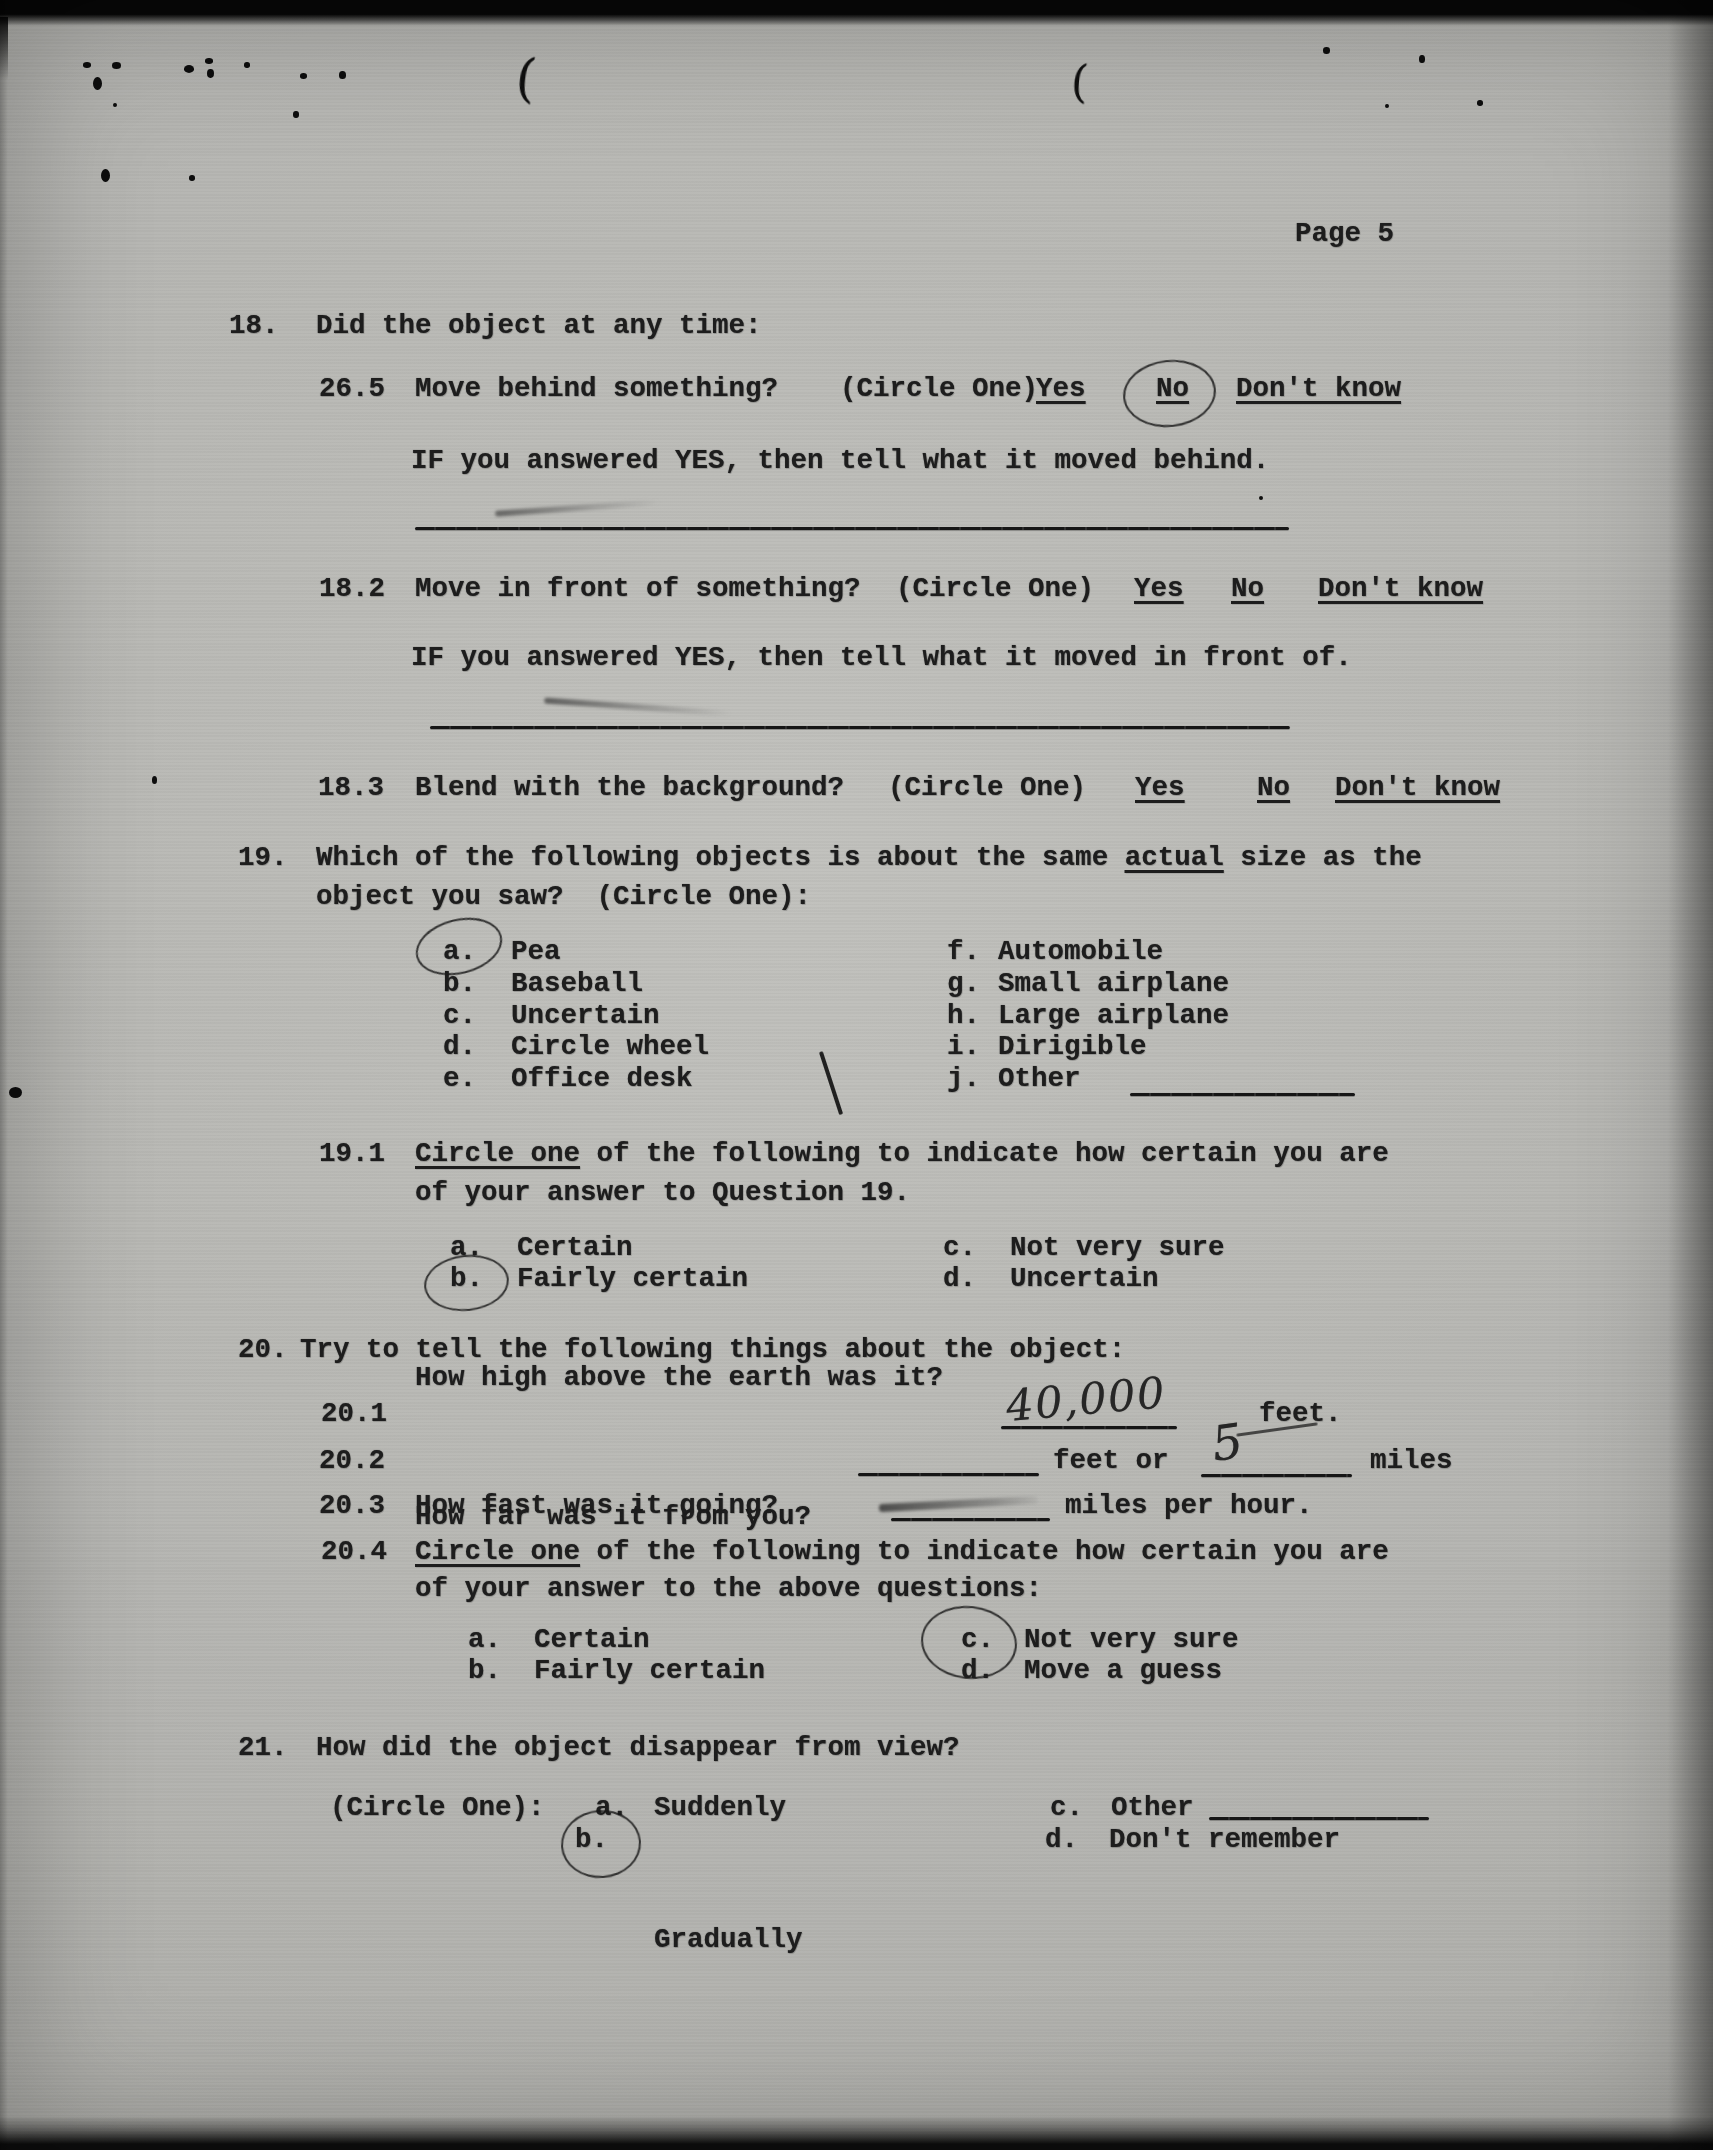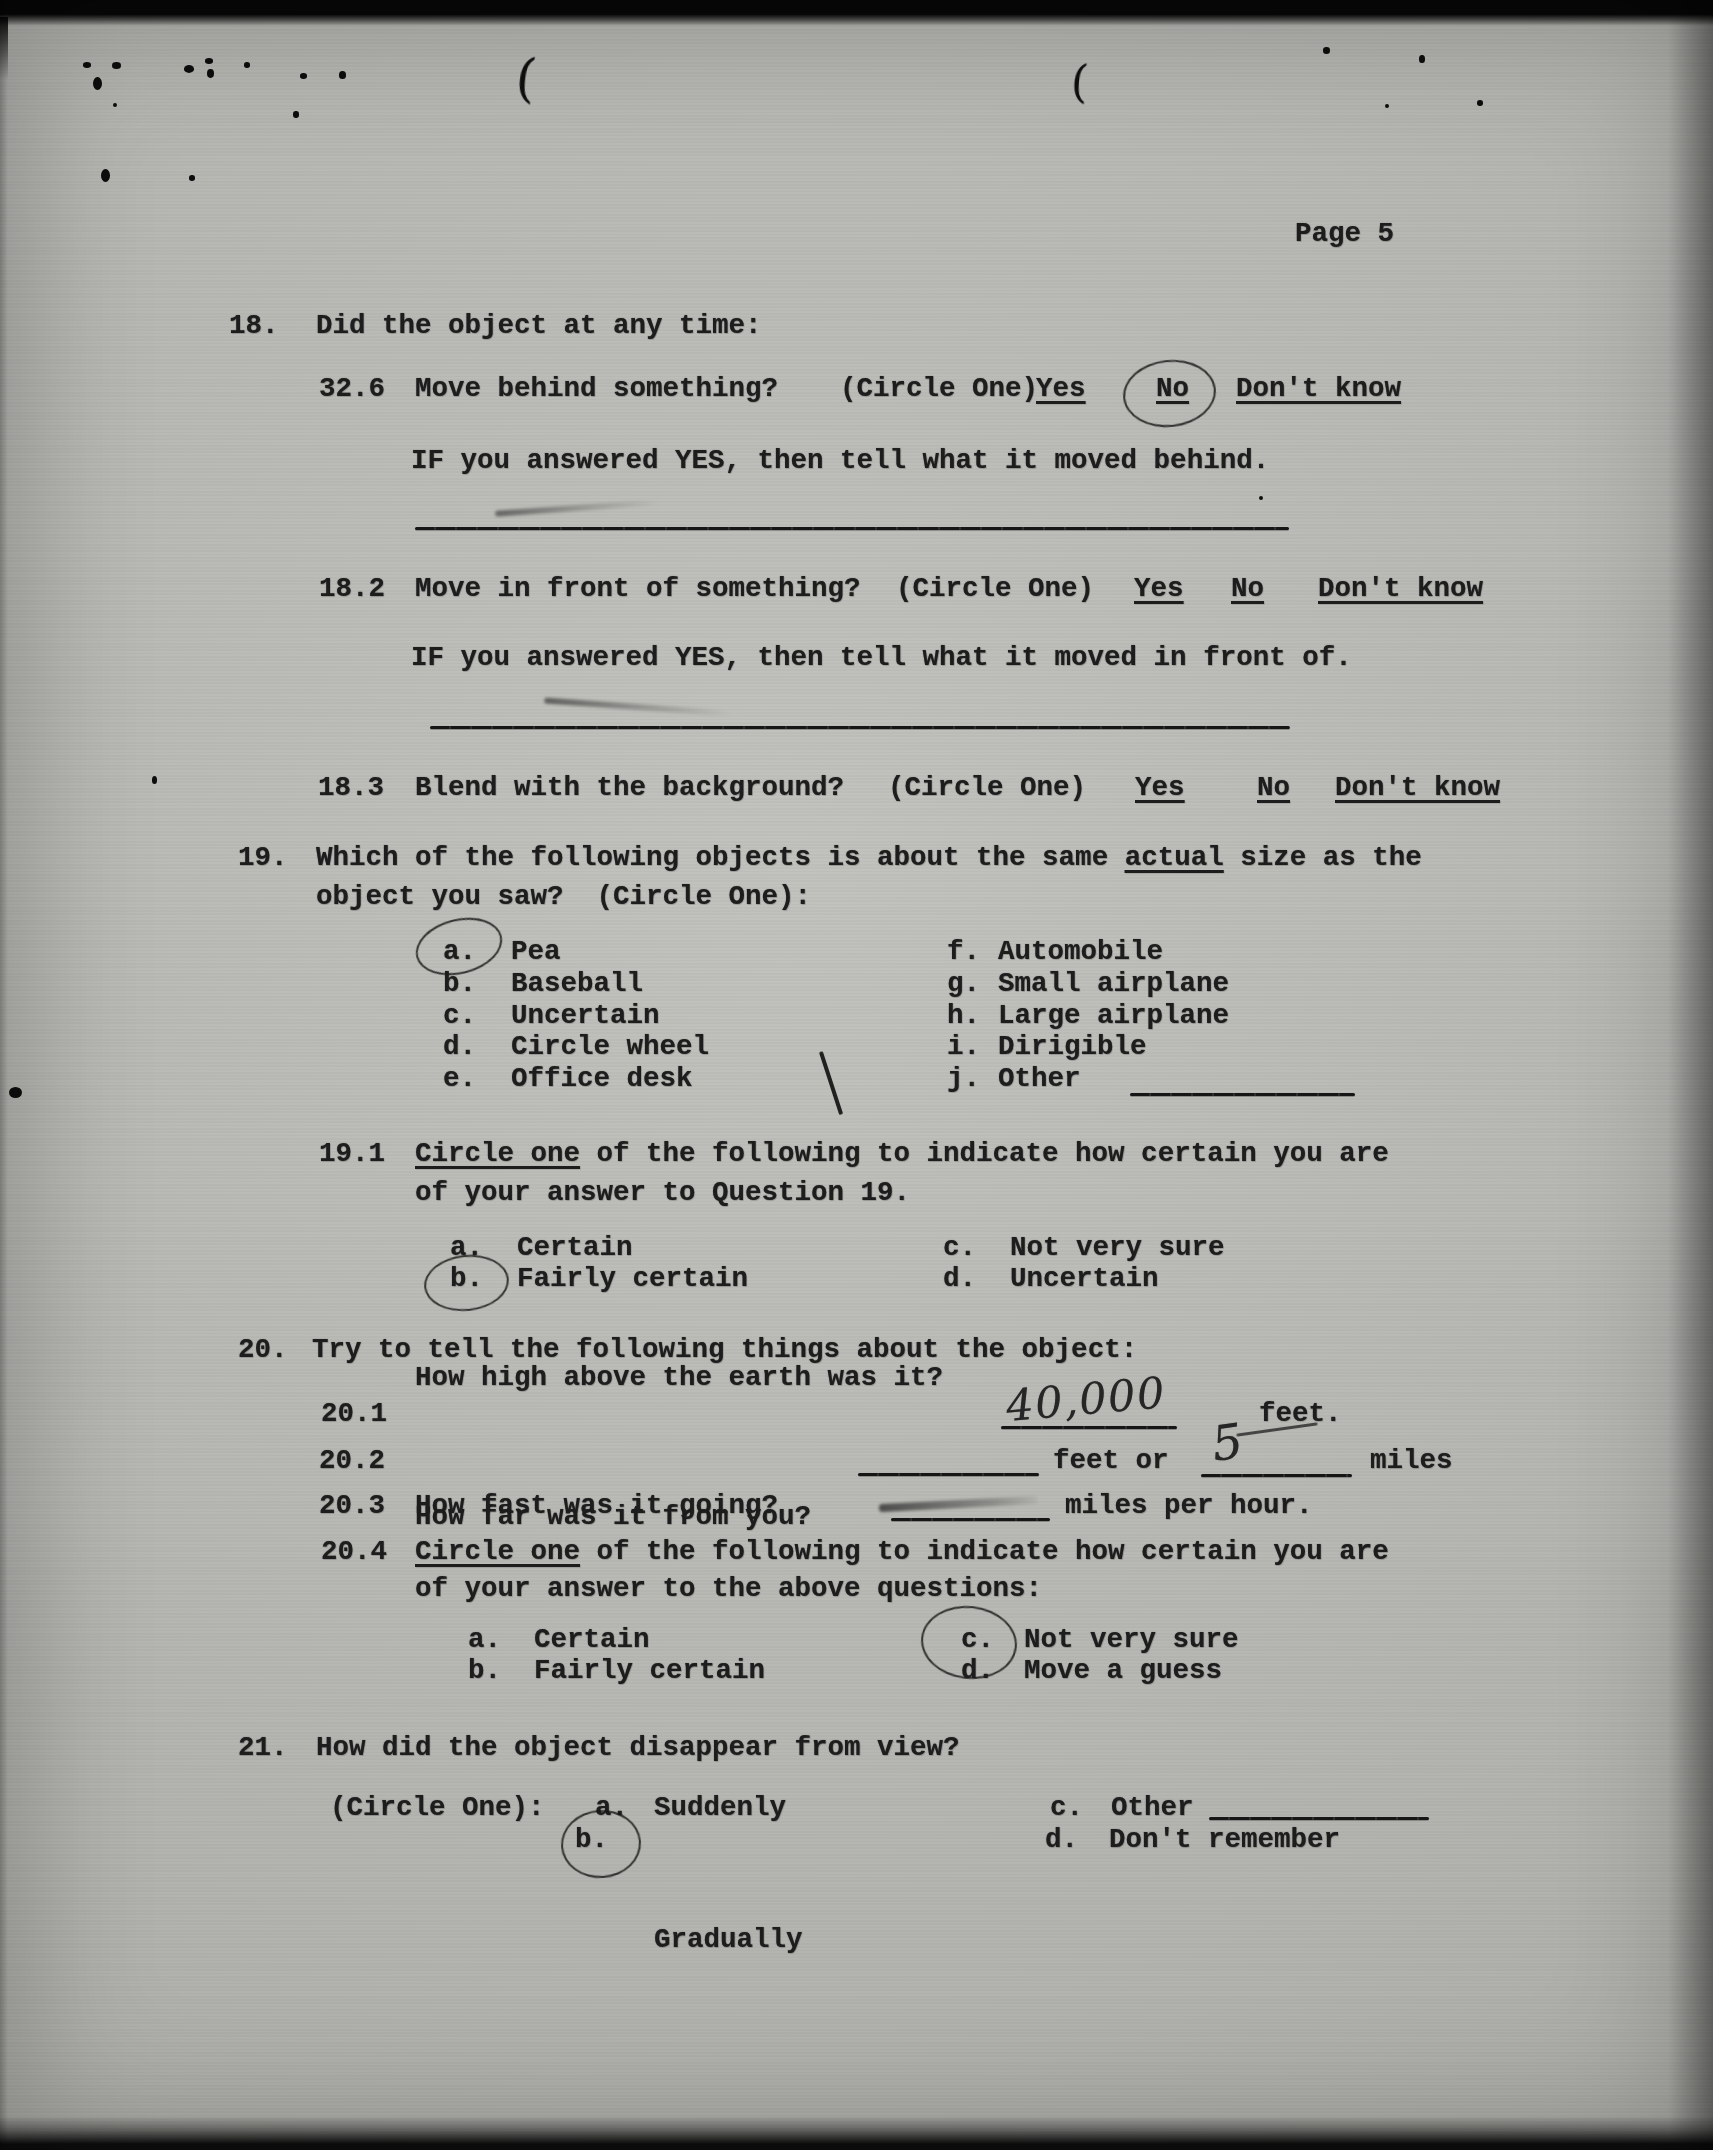--- a/index.html
+++ b/index.html
@@ -70,21 +70,21 @@
   <div class="speck" style="left:1385px;top:104px;width:3.8px;height:3.8px"></div>
   <div class="speck" style="left:152px;top:776px;width:5px;height:7.7px"></div>
   <div class="speck" style="left:8.8px;top:1087px;width:13px;height:11px"></div>
   <div class="speck" style="left:1259px;top:496px;width:4.4px;height:4.4px"></div>
 
   <div class="t" style="left:1295px;top:219px">Page 5</div>
 
   <div class="t" style="left:229px;top:311px">18.</div>
   <div class="t" style="left:316px;top:311px">Did the object at any time:</div>
 
-  <div class="t" style="left:319px;top:374px">32.6</div>
+  <div class="t" style="left:319px;top:374px">26.5</div>
   <div class="t" style="left:415px;top:374px">Move behind something?</div>
   <div class="t" style="left:840px;top:374px">(Circle One)</div>
   <div class="t u" style="left:1036px;top:374px">Yes</div>
   <div class="t u" style="left:1156px;top:374px">No</div>
   <div class="t u" style="left:1236px;top:374px">Don't know</div>
   <div class="circle" style="left:1123px;top:360px;width:89px;height:63px;transform:rotate(-6deg)"></div>
   <div class="t" style="left:411px;top:446px">IF you answered YES, then tell what it moved behind.</div>
   <div class="smudge" style="left:495px;top:505px;width:165px;height:6px;transform:rotate(-4deg);background:linear-gradient(90deg,rgba(45,45,45,0.6),rgba(90,90,90,0.3) 60%,rgba(120,120,120,0))"></div>
   <div class="hline" style="left:415px;top:527px;width:874px"></div>
 
@@ -142,21 +142,21 @@
   <div class="t" style="left:517px;top:1233px">Certain</div>
   <div class="circle" style="left:424px;top:1255px;width:81px;height:52px;transform:rotate(-6deg)"></div>
   <div class="t" style="left:450px;top:1264px">b.</div>
   <div class="t" style="left:517px;top:1264px">Fairly certain</div>
   <div class="t" style="left:943px;top:1233px">c.</div>
   <div class="t" style="left:1010px;top:1233px">Not very sure</div>
   <div class="t" style="left:943px;top:1264px">d.</div>
   <div class="t" style="left:1010px;top:1264px">Uncertain</div>
 
   <div class="t" style="left:238px;top:1335px">20.</div>
-  <div class="t" style="left:312px;top:1335px">Try to tell the following things about the object:</div>
+  <div class="t" style="left:300px;top:1335px">Try to tell the following things about the object:</div>
 
   <div class="t" style="left:321px;top:1399px">20.1</div>
   <div class="t" style="left:415px;top:1363px">How high above the earth was it?</div>
   <div class="hw" style="left:1006px;top:1374px;font-size:43px;transform:rotate(-5deg);letter-spacing:1.6px">40,000</div>
   <div class="hline" style="left:1001px;top:1426px;width:176px"></div>
   <div class="t" style="left:1259px;top:1399px">feet.</div>
 
   <div class="t" style="left:319px;top:1446px">20.2</div>
   <div class="t" style="left:415px;top:1502px">How far was it from you?</div>
   <div class="hline" style="left:858px;top:1473px;width:181px"></div>

